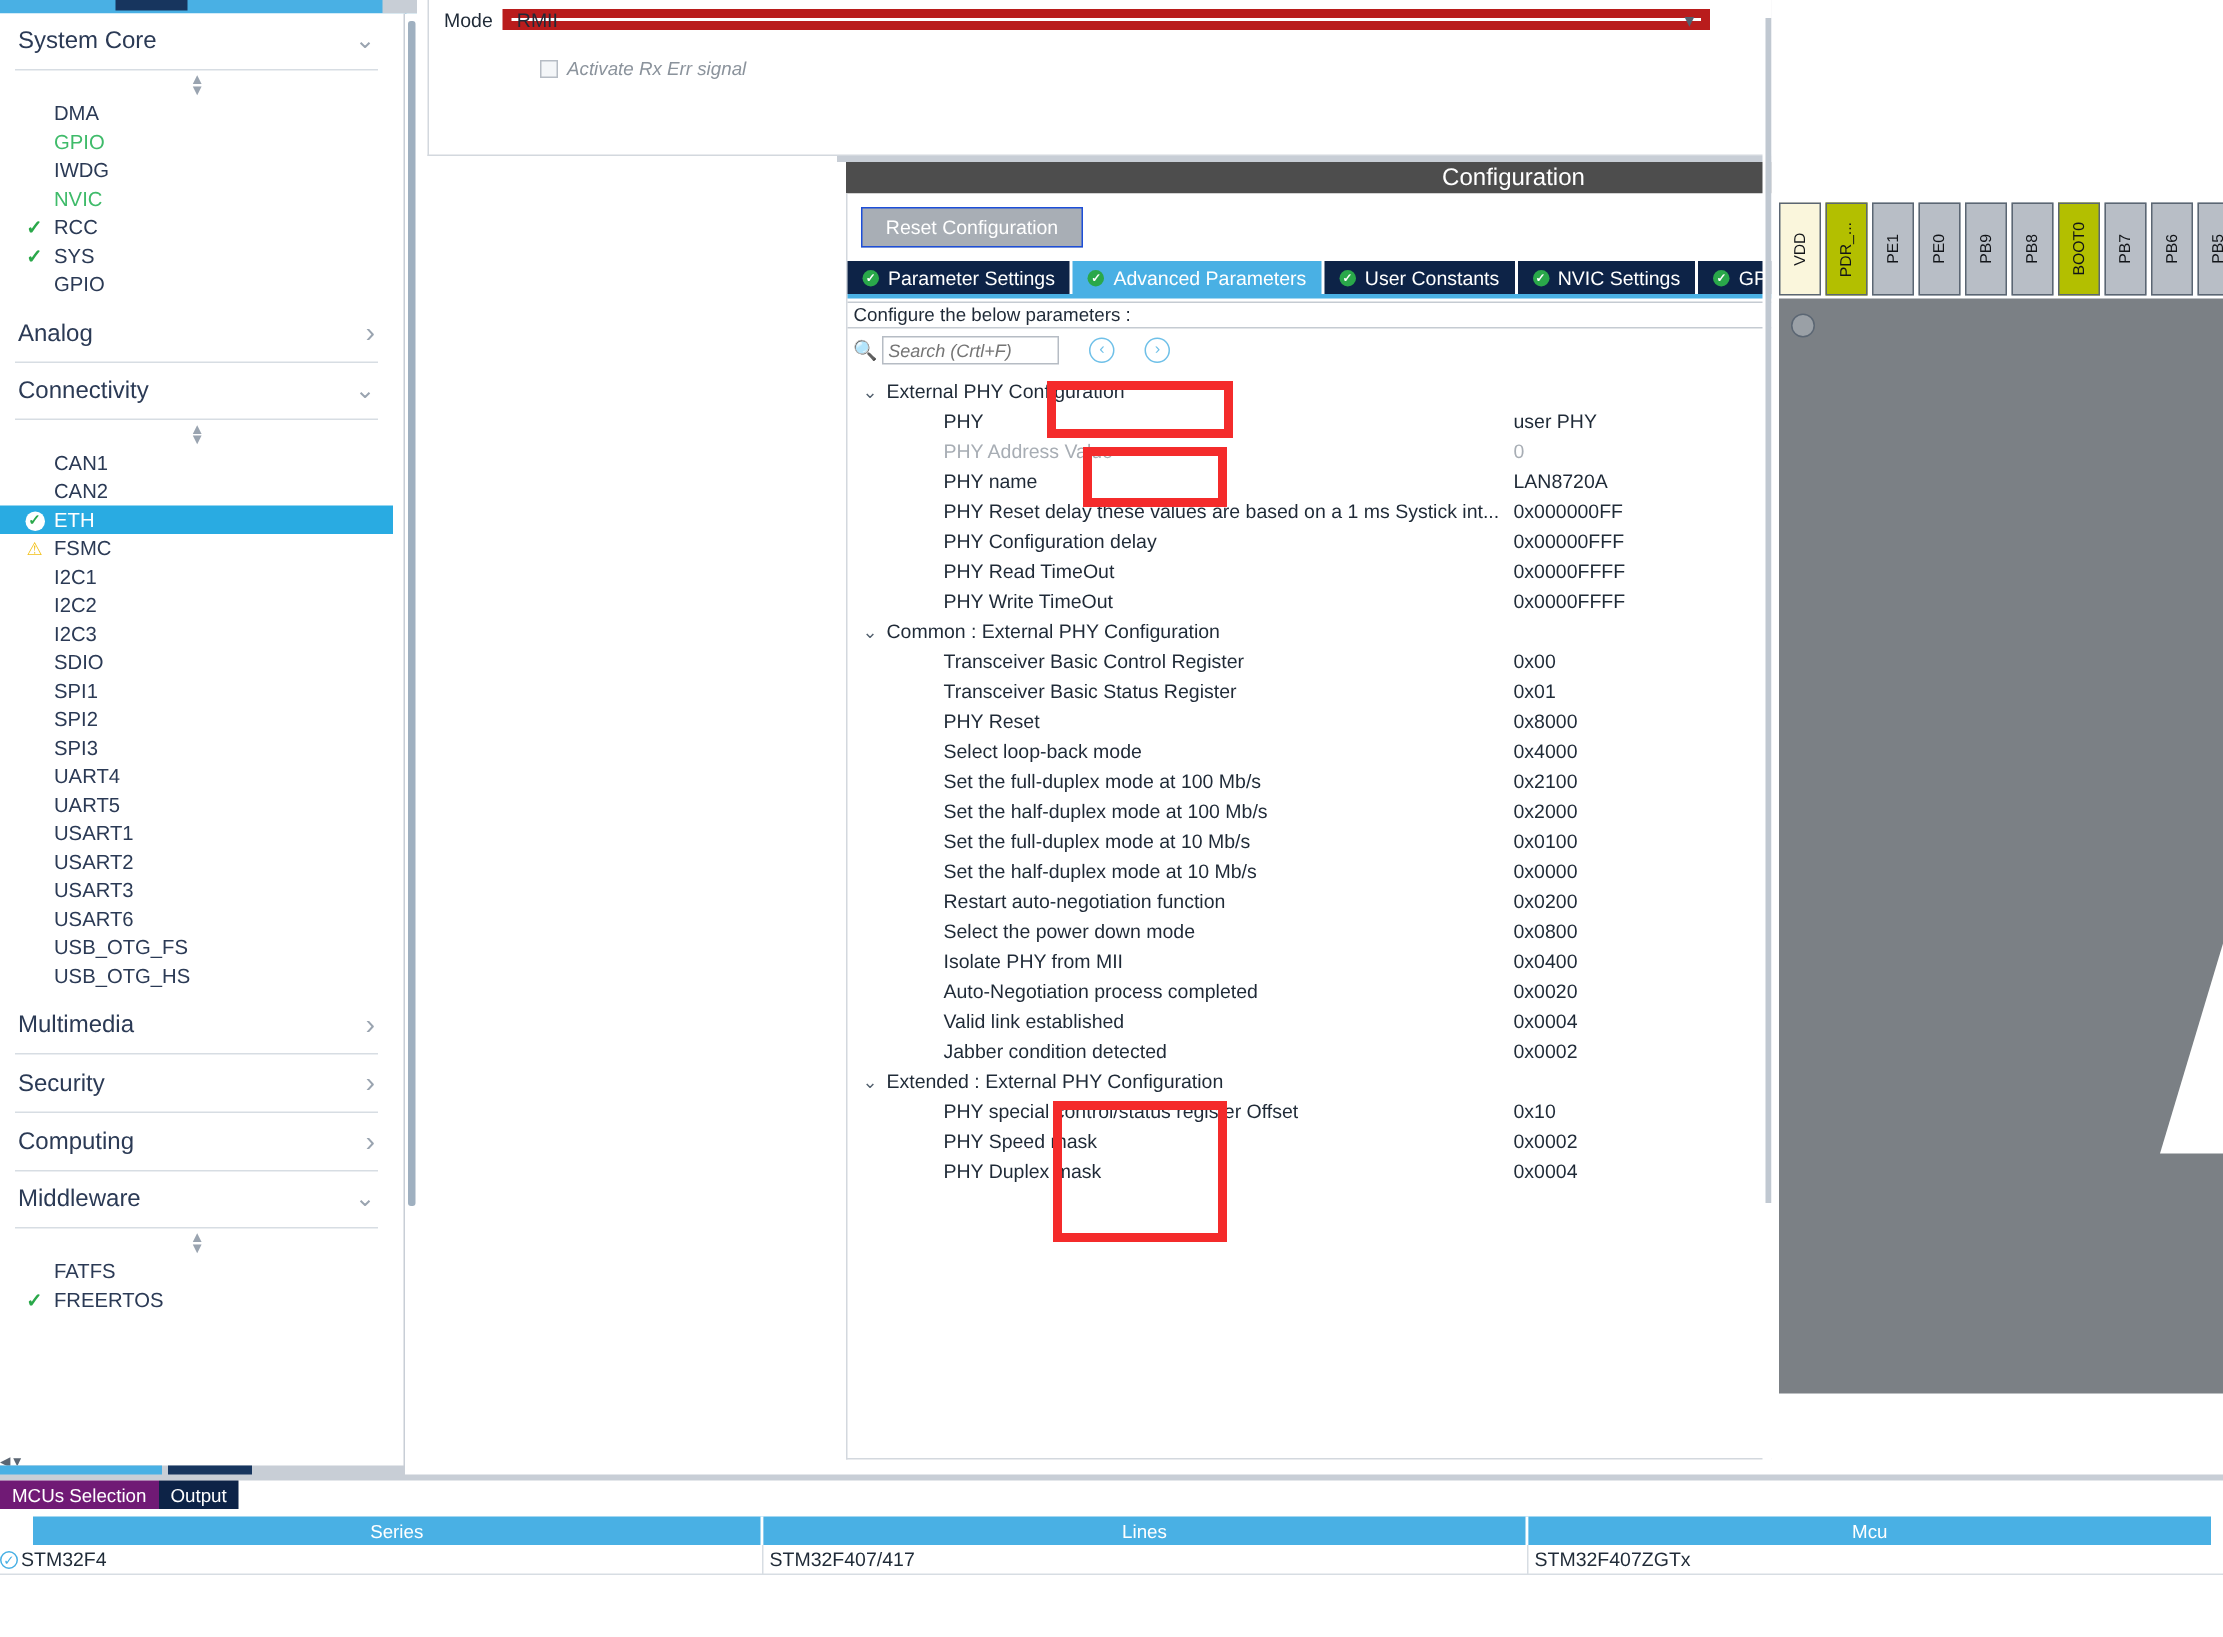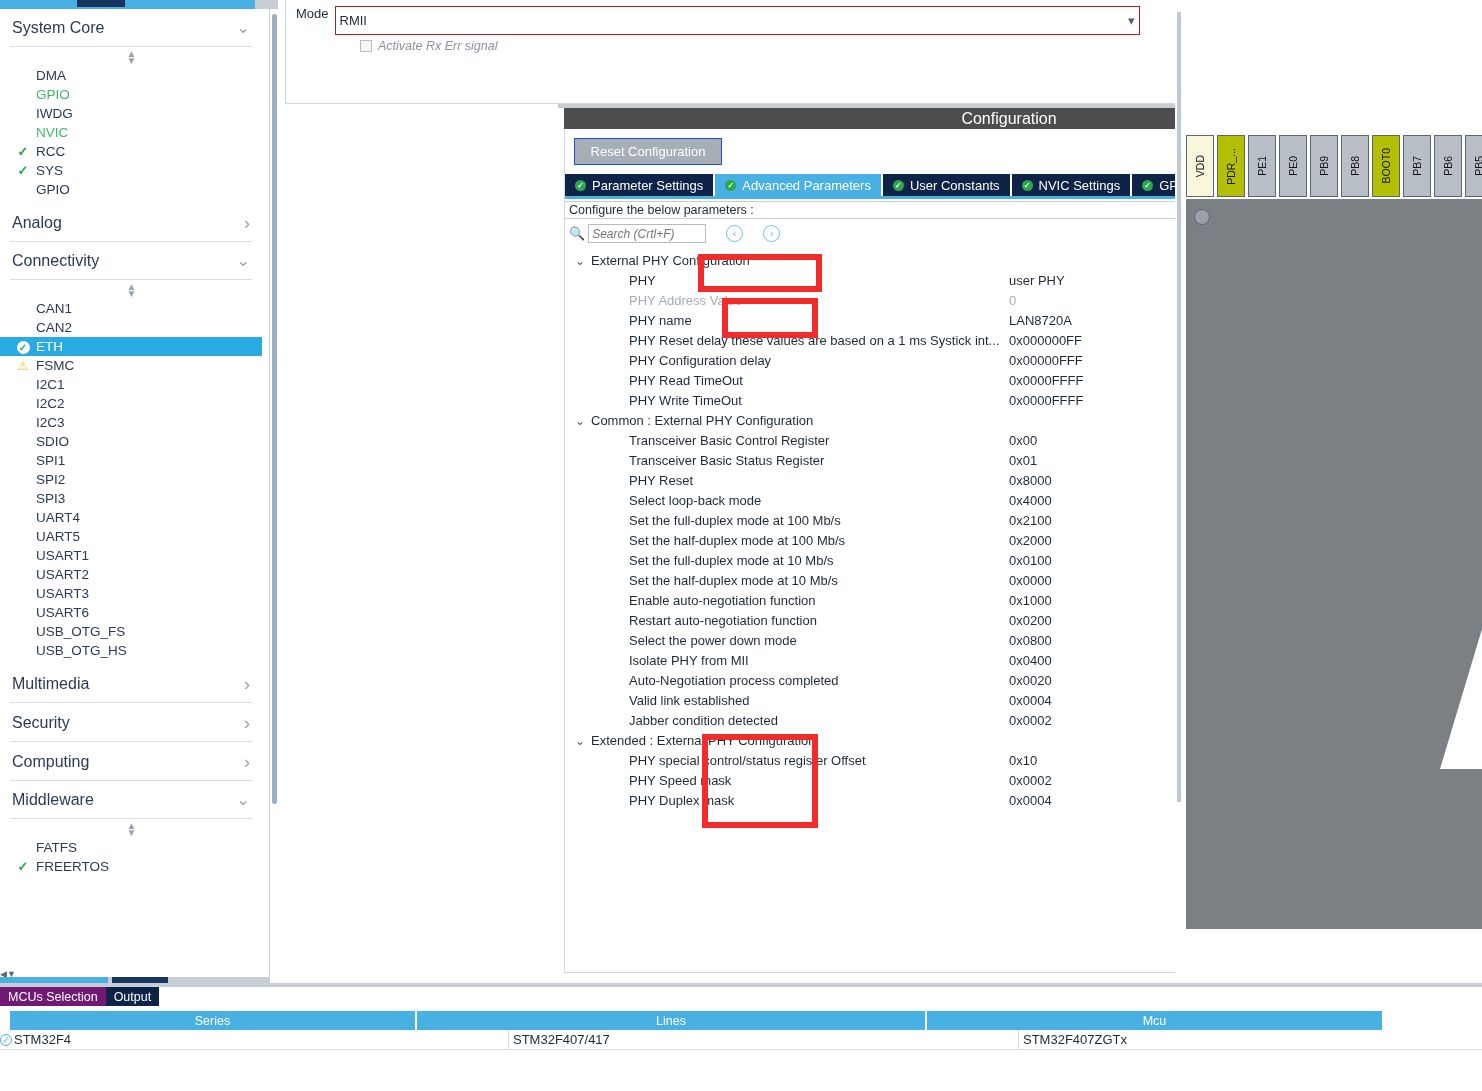--- a/index.html
+++ b/index.html
@@ -67,21 +67,21 @@
 
   
   .center { position: absolute; left: 279px; top: 0; width: 902px; height: 983px; background: #ffffff; }
   .mode-box {
     position: absolute; left: 6px; top: 0; width: 896px; height: 104px;
     background: #ffffff; border: 1px solid #d3d8de; border-top: none;
   }
   .mode-row { position: absolute; left: 10px; top: 6px; display: flex; }
   .mode-label { font-size: 13px; color: #1f2a37; margin-right: 6px; }
   .mode-select {
-    width: 805px; height: 29px; border: 1px solid #b91c1c; background: #ffffff;
+    width: 805px; height: 14px; border: 6px solid #b91c1c; background: #ffffff;
     display: flex; align-items: center; padding: 0 4px; font-size: 13px; color: #1f2a37;
     justify-content: space-between;
   }
   .mode-select .chevd { color: #53606e; font-size: 13px; }
   .rxerr { position: absolute; left: 30px; top: 39px; display: flex; align-items: center; font-size: 12.5px; color: #8b939c; font-style: italic; padding-left: 44px; }
   .cb { width: 12px; height: 12px; border: 1px solid #b6bcc4; background: #f4f6f8; margin-right: 6px; }
 
   .gap { position: absolute; left: 279px; top: 104px; width: 902px; height: 4px; background: #c8ced6; }
 
   .cfg-header {
@@ -192,21 +192,21 @@
   }
   .btab.blue { background: #701a75; }
   .btab.dark { background: #0d2347; }
   .btabs-rest { position: absolute; left: 0; top: 0; width: 1482px; height: 19px; background: #ffffff; z-index: -1; }
   .thead { position: absolute; left: 0; top: 24px; width: 1482px; height: 19px; display: flex; }
   .th {
     height: 19px; background: #49b0e4; color: #ffffff; font-size: 12.5px;
     display: flex; align-items: center; justify-content: center;
     border-right: 2px solid #ffffff;
   }
-  .th.c1 { width: 407px; margin-left: 10px; }
+  .th.c1 { width: 487px; margin-left: 22px; }
   .th.c2 { width: 510px; }
   .th.c3 { width: 455px; border-right: none; }
   .trow { position: absolute; left: 0; top: 43px; width: 1482px; height: 20px; border-bottom: 1px solid #d7dde3; }
   .td { position: absolute; top: 0; height: 20px; line-height: 20px; font-size: 13px; color: #1f2a37; }
   .td.c1 { left: 14px; }
   .td.c2 { left: 508px; border-left: 1px solid #d7dde3; padding-left: 4px; width: 512px; }
   .td.c3 { left: 1018px; border-left: 1px solid #d7dde3; padding-left: 4px; width: 464px; }
   .rowicon {
     position: absolute; left: 0px; top: 4px; width: 12px; height: 12px;
     border-radius: 50%; border: 1.5px solid #49b0e4; color: #49b0e4;
@@ -429,24 +429,20 @@
           </div>
           <div class="prow">
             <span class="pname">Set the full-duplex mode at 10 Mb/s</span>
             <span class="pval">0x0100</span>
           </div>
           <div class="prow">
             <span class="pname">Set the half-duplex mode at 10 Mb/s</span>
             <span class="pval">0x0000</span>
           </div>
           <div class="prow">
-            <span class="pname">Enable auto-negotiation function</span>
-            <span class="pval">0x1000</span>
-          </div>
-          <div class="prow">
             <span class="pname">Restart auto-negotiation function</span>
             <span class="pval">0x0200</span>
           </div>
           <div class="prow">
             <span class="pname">Select the power down mode</span>
             <span class="pval">0x0800</span>
           </div>
           <div class="prow">
             <span class="pname">Isolate PHY from MII</span>
             <span class="pval">0x0400</span>

